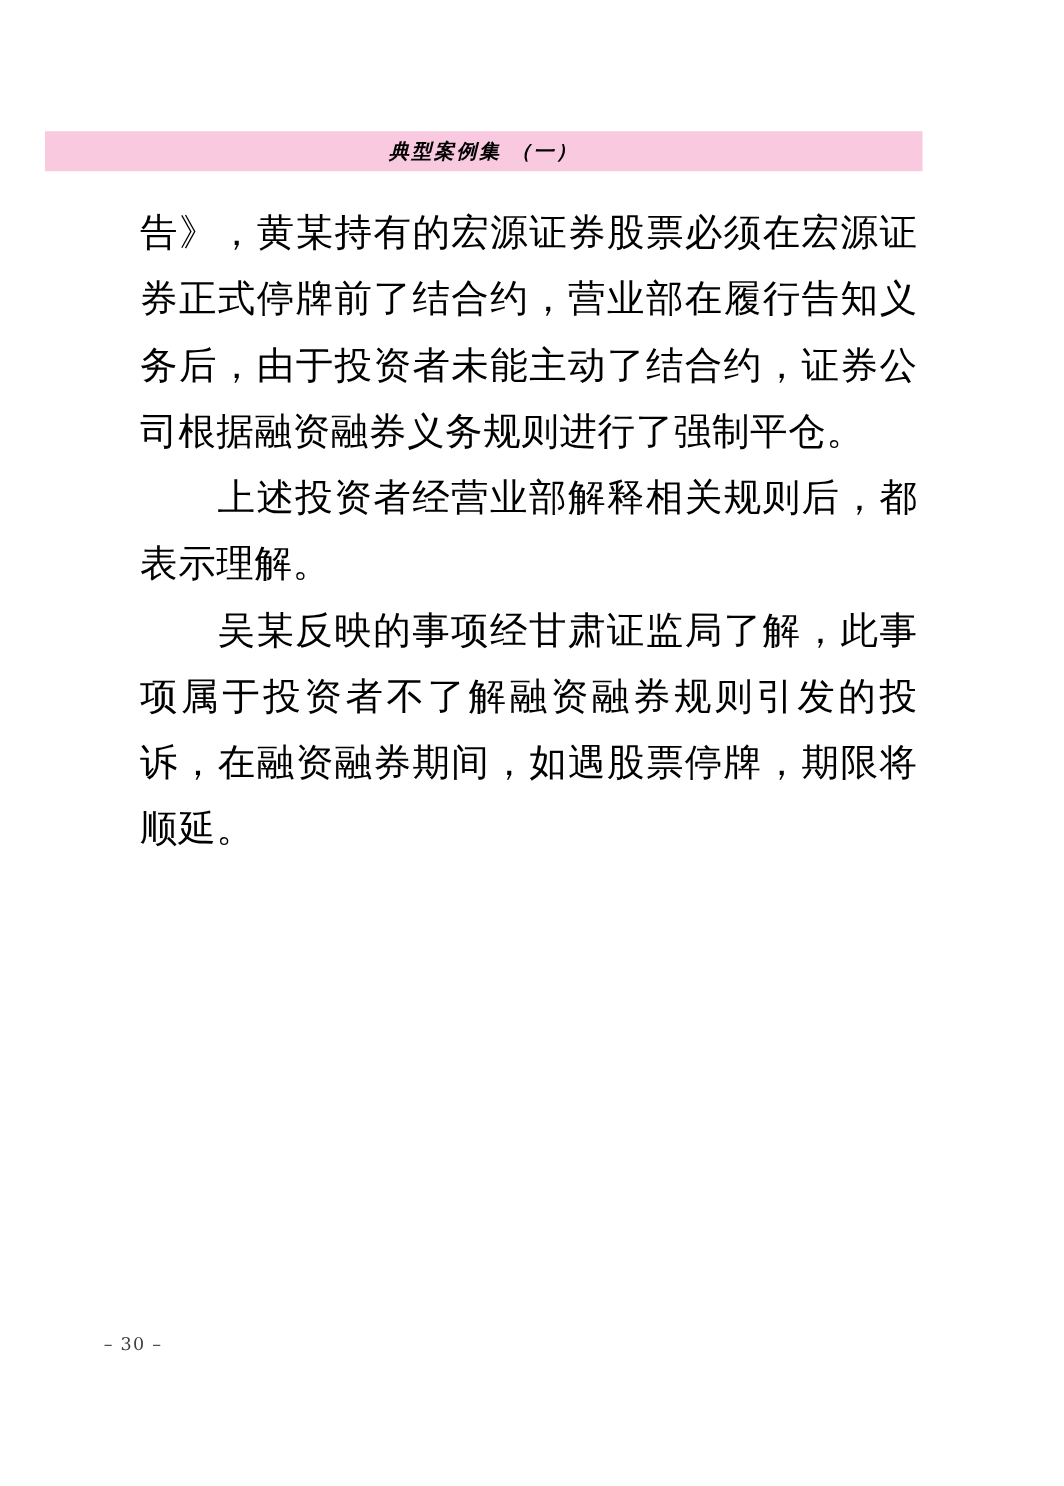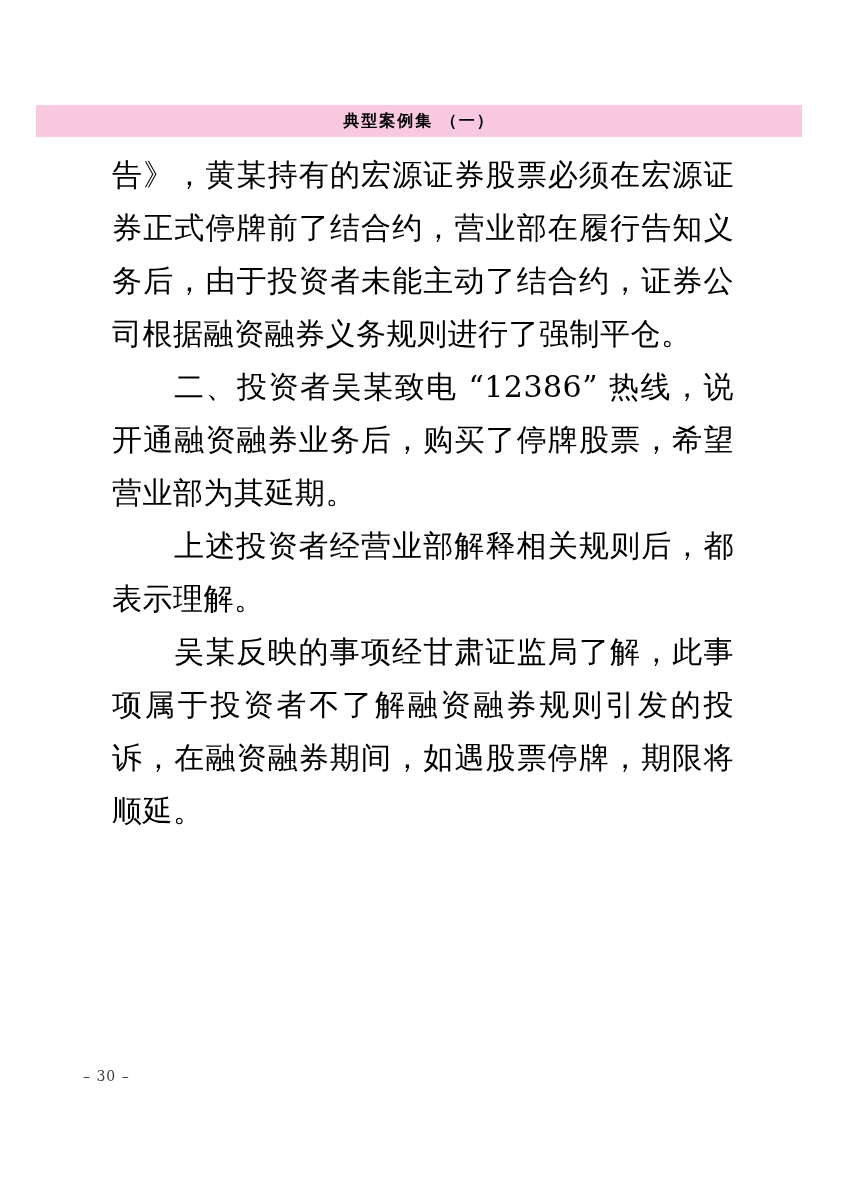--- a/index.html
+++ b/index.html
@@ -19,41 +19,43 @@
     position: absolute;
     inset: 0;
     width: 851px;
     height: 1189px;
   }
   
   .header-band {
     position: absolute;
     top: 105px;
     left: 36px;
-    width: 766px;
+    width: 702px;
     height: 32px;
     background: #f9c9e0;
     display: flex;
     align-items: center;
     justify-content: center;
+    font-style: italic;
   }
   .header-title {
     font-family: "DejaVu Serif", "Liberation Serif", serif;
     font-size: 16px;
     font-weight: bold;
     letter-spacing: 2px;
     color: #000000;
     white-space: pre;
   }
   
   .content {
     position: absolute;
-    top: 148px;
+    top: 160px;
     left: 112px;
     width: 622px;
+    font-family: Liberation Serif, serif;
   }
   .para {
     font-size: 30px;
     line-height: 53px;
     letter-spacing: 0.5px;
     text-align: justify;
     text-justify: inter-ideograph;
     margin: 0;
     white-space: pre-wrap;
   }
@@ -79,20 +81,19 @@
 <body>
 
 <div class="page">
 
   <div class="header-band">
     <div class="header-title">典型案例集 （一）</div>
   </div>
 
   <div class="content">
     <p class="para">告》，黄某持有的宏源证券股票必须在宏源证券正式停牌前了结合约，营业部在履行告知义务后，由于投资者未能主动了结合约，证券公司根据融资融券义务规则进行了强制平仓。</p>
-    <p class="para indent">二、投资者吴某致电 “12386” 热线，说开通融资融券业务后，购买了停牌股票，希望营业部为其延期。</p>
     <p class="para indent">上述投资者经营业部解释相关规则后，都表示理解。</p>
     <p class="para indent">吴某反映的事项经甘肃证监局了解，此事项属于投资者不了解融资融券规则引发的投诉，在融资融券期间，如遇股票停牌，期限将顺延。</p>
   </div>
 
   <div class="footer">– 30 –</div>
 
 </div>
 
 </body></html>

